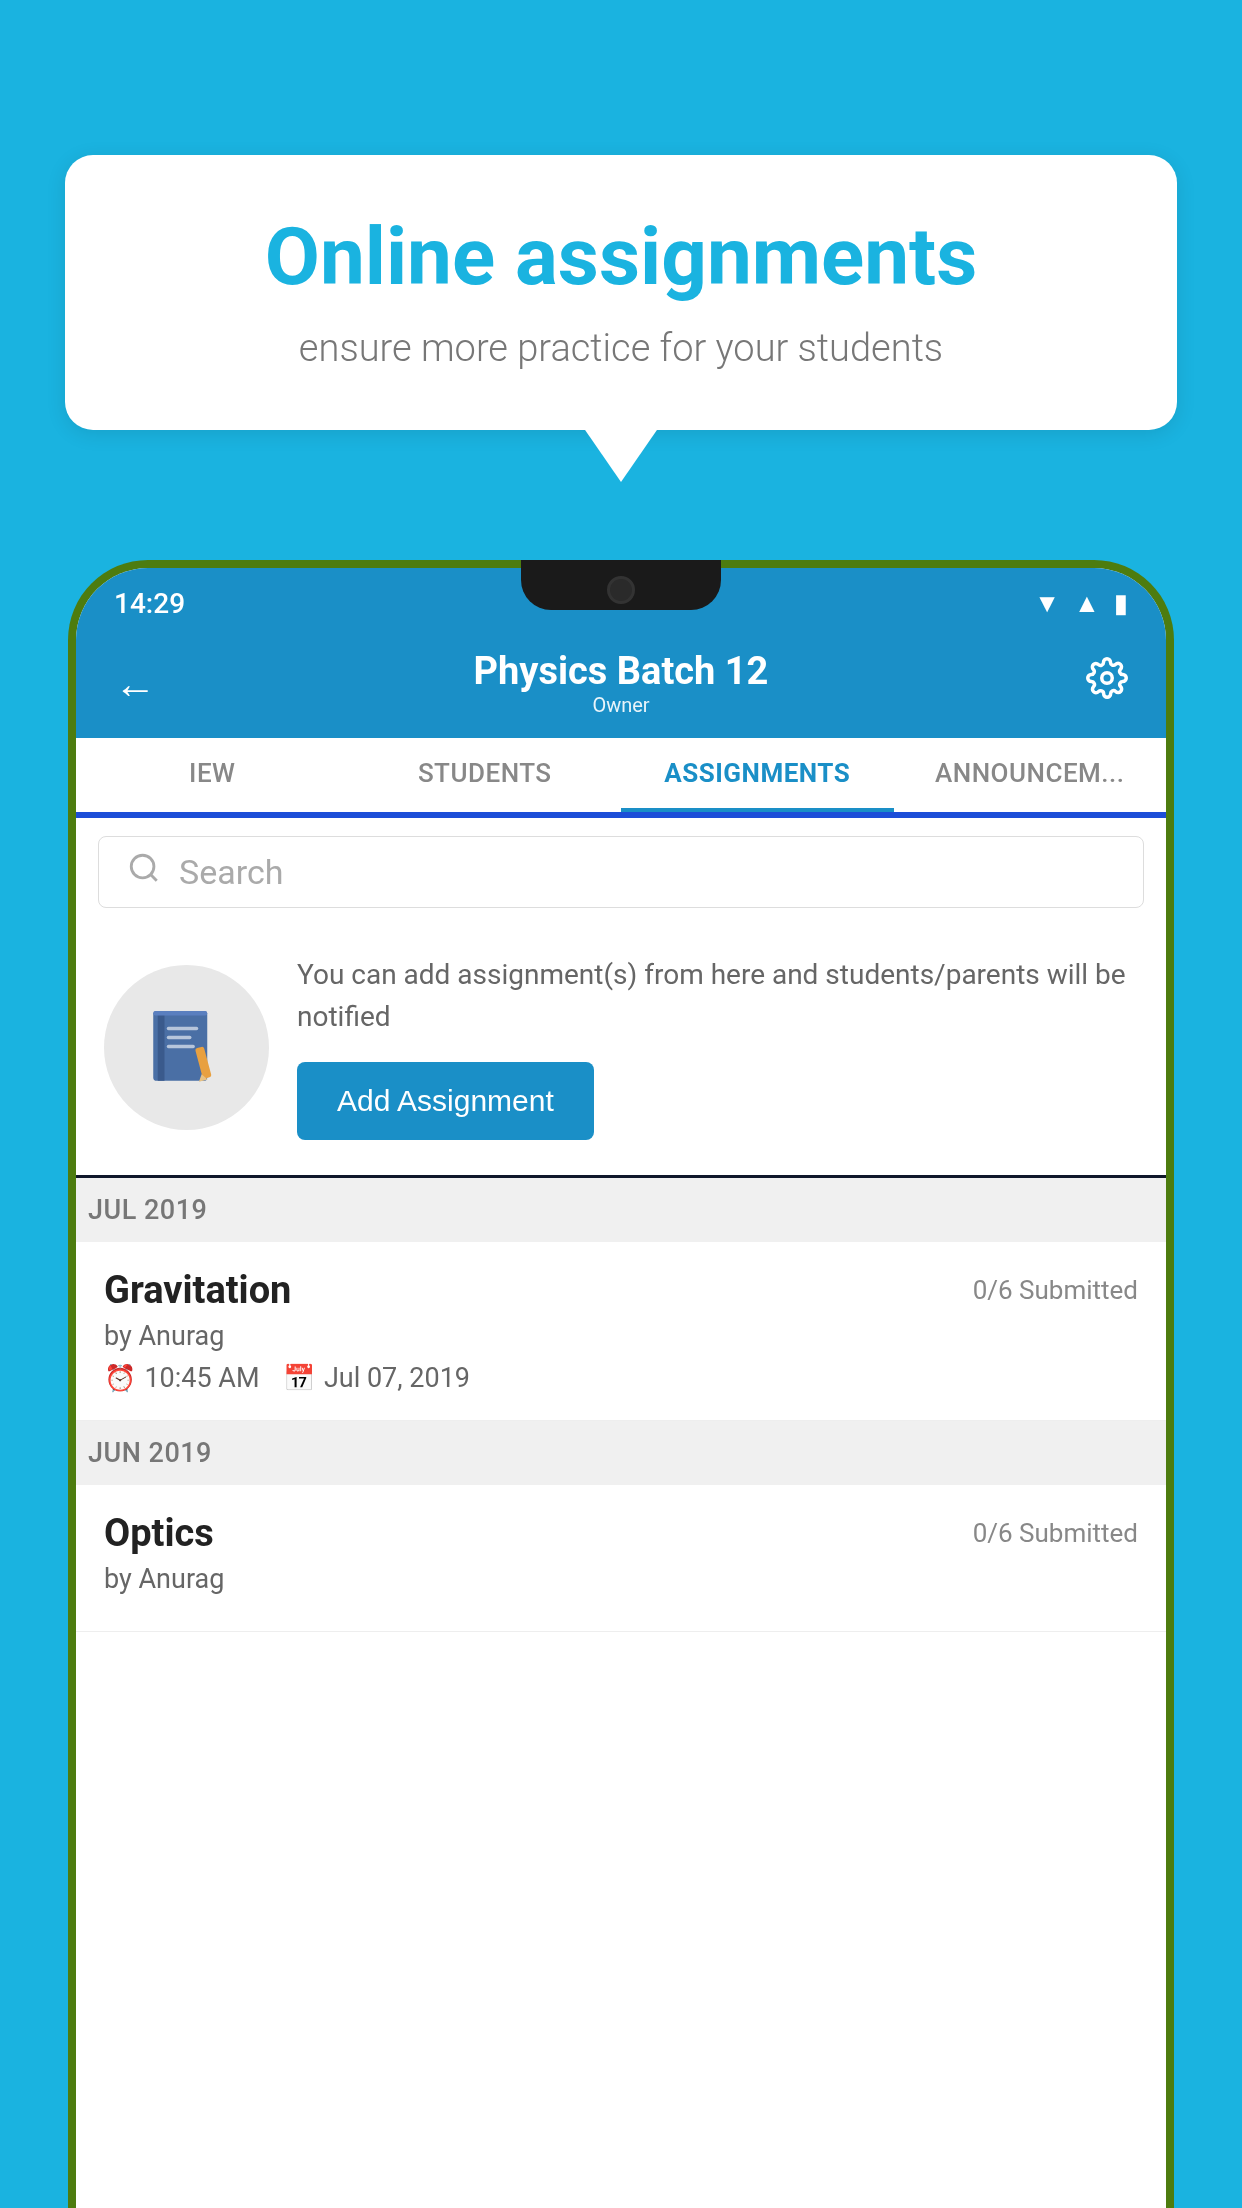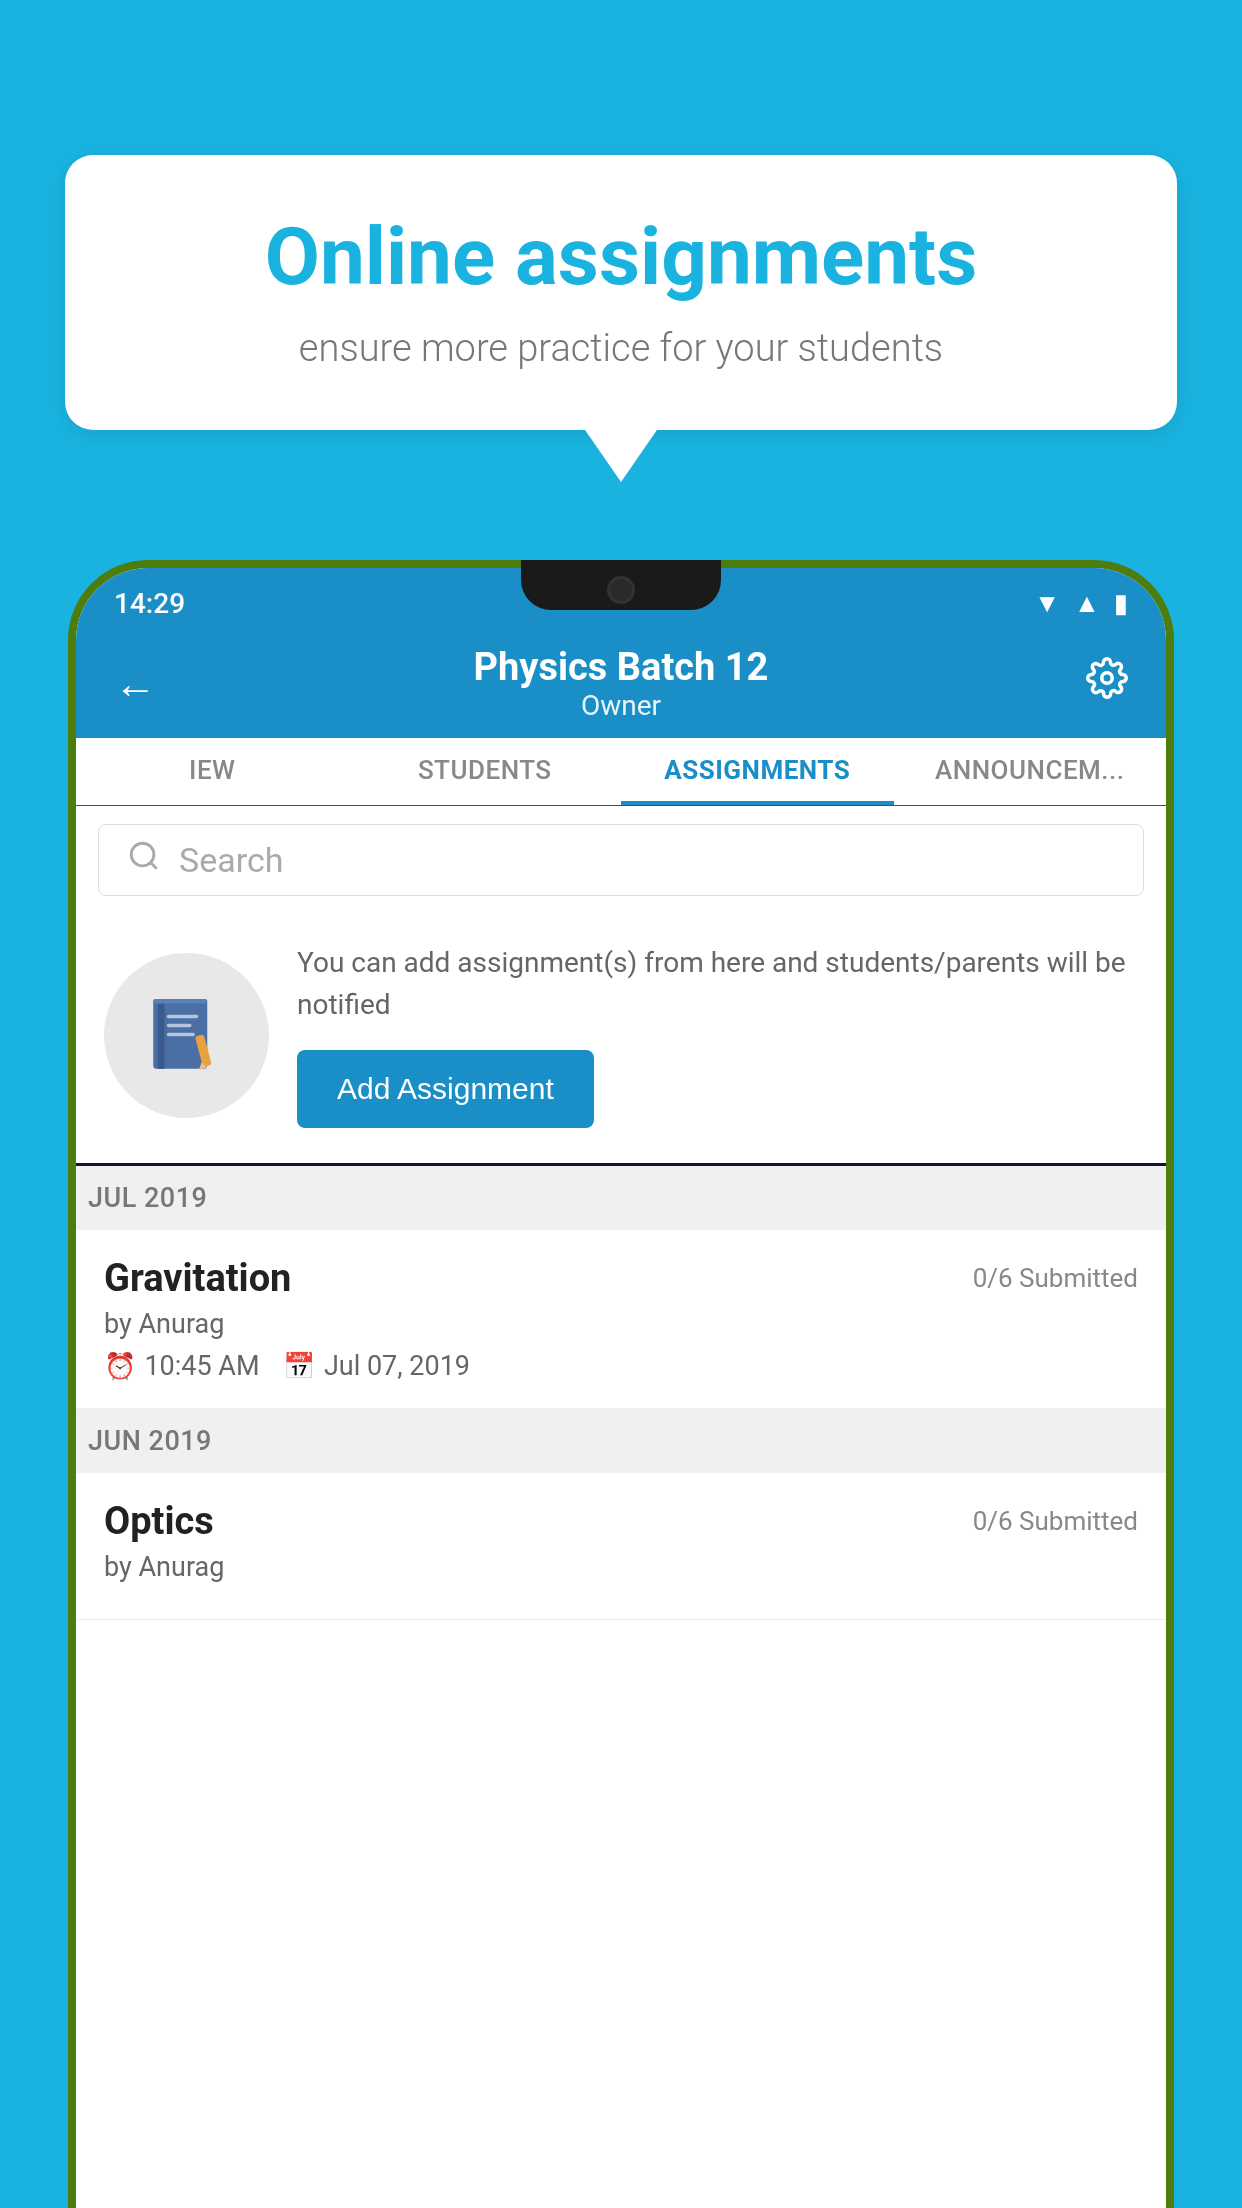--- a/index.html
+++ b/index.html
@@ -150,36 +150,36 @@
     }
 
     .header-title {
       color: white;
       font-size: 38px;
       font-weight: 700;
     }
 
     .header-subtitle {
       color: rgba(255,255,255,0.9);
-      font-size: 28px;
+      font-size: 20px;
       font-weight: 400;
     }
 
     .settings-btn {
       color: white;
       font-size: 42px;
       cursor: pointer;
     }
 
     
     .tabs-bar {
       background: white;
       display: flex;
-      border-bottom: 1px solid #1d4ed8;
-      height: 68px;
+      border-bottom: 6px solid #1d4ed8;
+      height: 80px;
     }
 
     .tab-item {
       flex: 1;
       display: flex;
       align-items: center;
       justify-content: center;
       font-size: 26px;
       color: #888;
       font-weight: 500;

